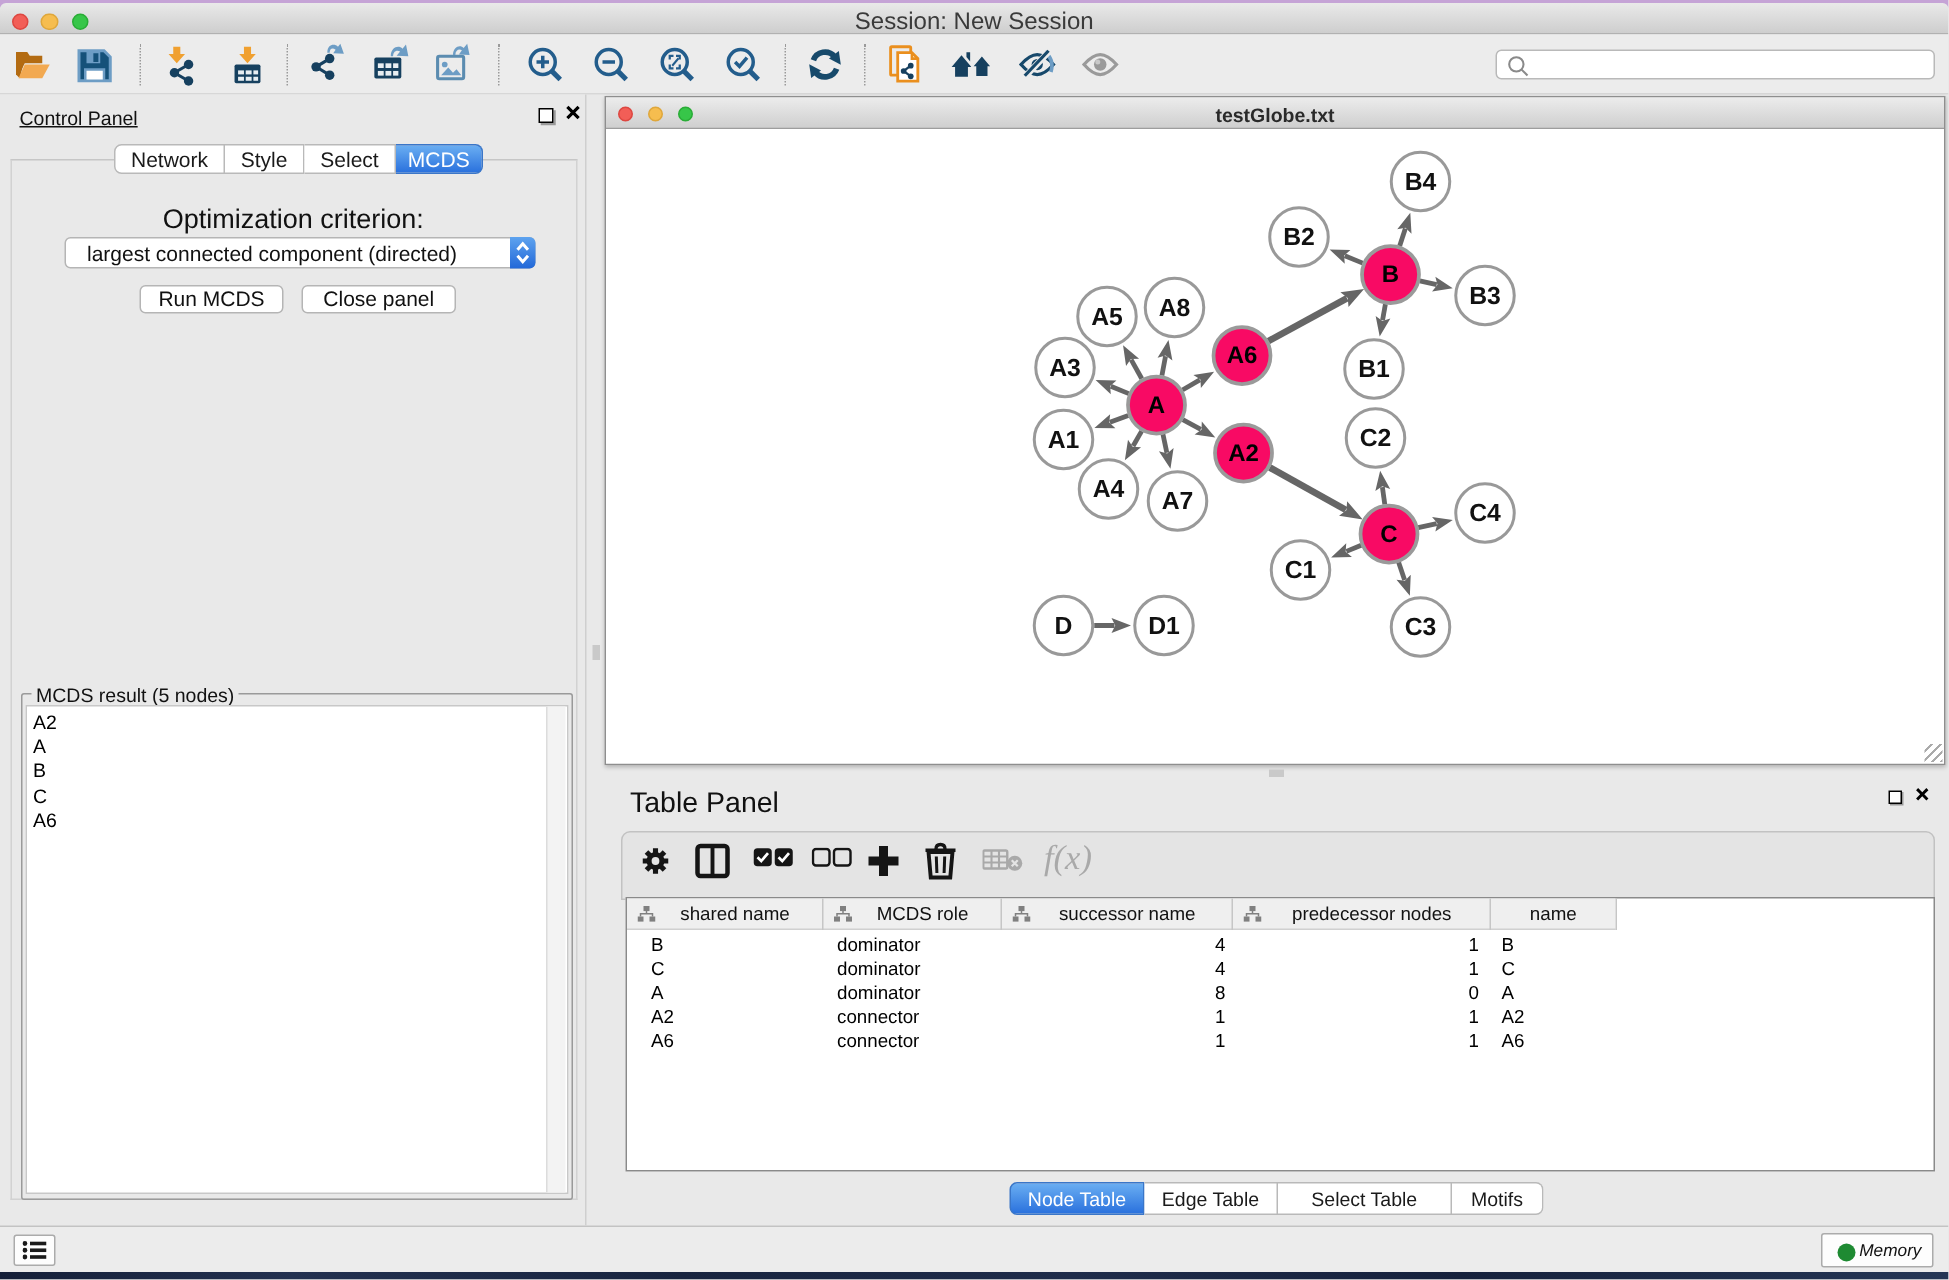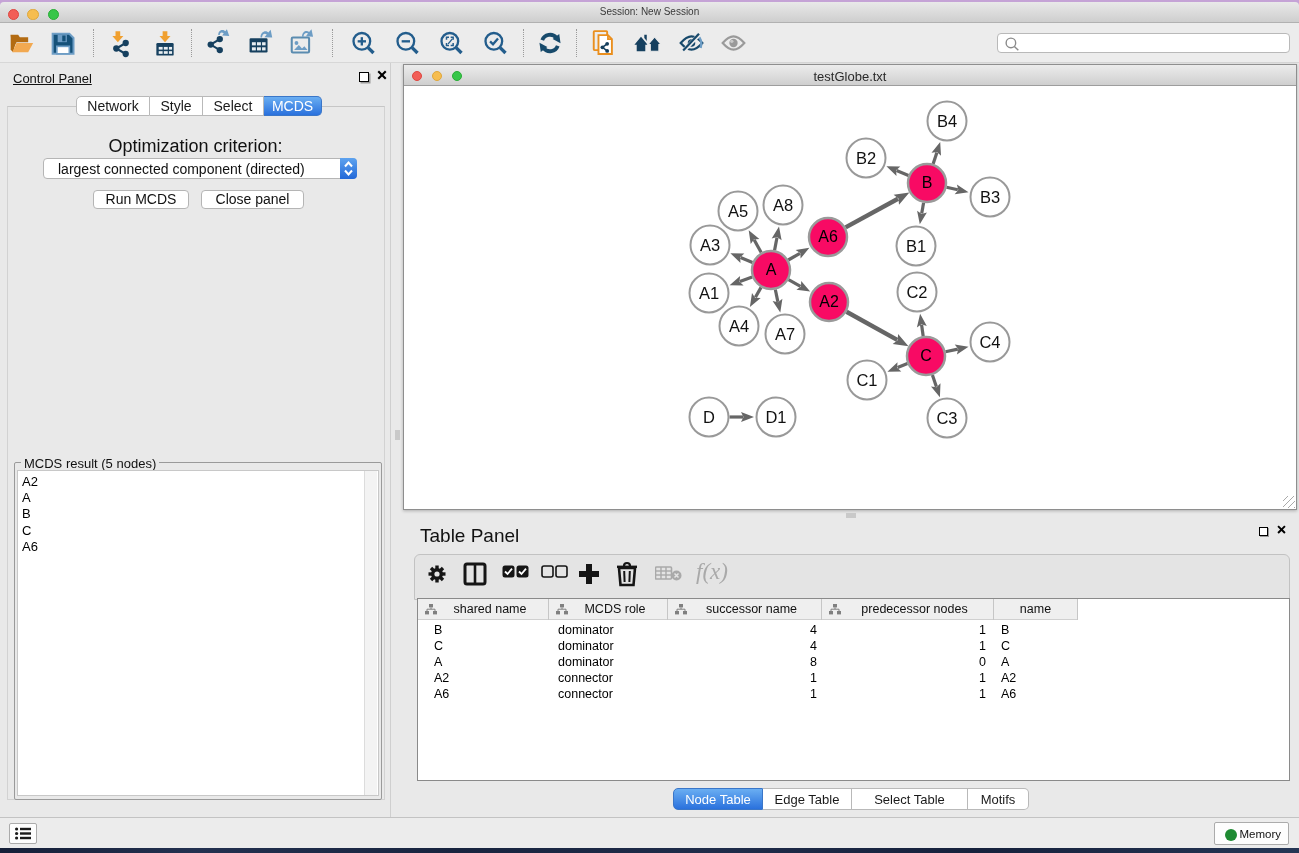--- a/index.html
+++ b/index.html
@@ -6,21 +6,21 @@
 .abs { position:absolute; }
 
 #desktop-top { left:0; top:0; width:1299px; height:5px; background:#c5a3d6; }
 #desktop-bottom { left:0; top:848px; width:1299px; height:5px; background:linear-gradient(90deg,#151f38,#233150 15%,#18243f 35%,#1f2c4a 55%,#16213c 75%,#253655); }
 
 #titlebar { left:0; top:2px; width:1299px; height:21px; background:linear-gradient(#e9e9e9,#cecece); border-bottom:1px solid #b1b1b1; border-radius:4px 4px 0 0; }
 .tl { position:absolute; top:6.5px; width:11.5px; height:11.5px; border-radius:50%; }
 #tl-r { left:7.5px; background:#f25e57; border:0.5px solid #dd4741; }
 #tl-y { left:27px; background:#f6bd4f; border:0.5px solid #dfa73b; }
 #tl-g { left:47.5px; background:#37c649; border:0.5px solid #29ad36; }
-#title-text { width:100%; text-align:center; top:4px; font-size:10px; color:#3a3a3a; }
+#title-text { width:100%; text-align:center; top:4px; font-size:16px; color:#3a3a3a; }
 
 #toolbar { left:0; top:23px; width:1299px; height:40px; background:#ececec; border-bottom:1px solid #d7d7d7; }
 .sep { position:absolute; top:6px; height:28px; width:0; border-left:1px dotted #9a9a9a; }
 .ticon { position:absolute; top:5px; }
 #searchbox { left:997px; top:10px; width:293px; height:20px; background:#fff; border:1px solid #b9b9b9; border-radius:4px; }
 
 #cpanel { left:0; top:63px; width:391px; height:754px; background:#e9e9e9; border-right:1px solid #cfcfcf; }
 #cp-title { left:13px; top:71px; font-size:13px; color:#111;text-decoration:underline; }
 #cp-float { left:359px; top:72px; width:10px; height:10px; border:1.5px solid #000; background:#fff; box-shadow:1.5px 1.5px 0 #9a9a9a;}
 #cp-close { left:376px; top:69px; font-size:13px; color:#000; font-weight:bold; }
@@ -36,21 +36,21 @@
 #dropdown-text { left:14px; top:2px; font-size:14px; color:#111; position:absolute; }
 #dd-step { position:absolute; right:-1px; top:-1px; width:17px; height:21px; border-radius:0 4px 4px 0; background:linear-gradient(#5ea3ef,#2268d8); }
 .btn { position:absolute; height:19px; background:#fff; border:1px solid #b5b5b5; border-radius:4px; font-size:14px; color:#111; text-align:center; line-height:17px; }
 #btn-run { left:93px; top:190px; width:96px; }
 #btn-close { left:201px; top:190px; width:103px; }
 #mcds-box { left:14px; top:462px; width:368px; height:338px; border:1px solid #9a9a9a; border-radius:2px; }
 #mcds-label { left:21px; top:456px; background:#e9e9e9; padding:0 3px; font-size:13px; color:#111; }
 #mcds-white { left:17px; top:470px; width:362px; height:326px; background:#fff; border:1px solid #c8c8c8; font-size:13px; color:#000; line-height:16.2px; padding:3px 0 0 4px; }
 #mcds-scroll { left:364px; top:471px; width:13px; height:324px; background:#f3f3f3; border-left:1px solid #dcdcdc; }
 
-#netwin { left:403px; top:64px; width:894px; height:446px; background:#fff; border:1px solid #8e8e8e; box-shadow:0 1px 3px rgba(0,0,0,0.25); }
+#netwin { left:403px; top:64px; width:894px; height:446px; background:#fff; border:1px solid #8e8e8e; box-shadow:0 1px 3px rgba(0,0,0,0.25);font-weight:bold; }
 #nw-titlebar { position:absolute; left:0; top:0; width:892px; height:21px; background:linear-gradient(#ececec,#cfcfcf); border-bottom:1px solid #9d9d9d; }
 #nw-title { position:absolute; width:100%; text-align:center; top:4px; font-size:13px; color:#2a2a2a; }
 .tl2 { position:absolute; top:5.5px; width:10px; height:10px; border-radius:50%; }
 #nw-grip { position:absolute; right:1px; bottom:1px; width:12px; height:12px;
   background:repeating-linear-gradient(135deg, transparent 0 3px, #aaa 3px 4.2px); }
 
 #tpanel { left:394px; top:519px; width:905px; height:298px; background:#e9e9e9; }
 #tp-title { left:420px; top:525px; font-size:19px; color:#111; }
 #tp-float { left:1259px; top:527px; width:9px; height:9px; border:1.5px solid #000; background:#fff; box-shadow:1px 1px 0 #9a9a9a;}
 #tp-close { left:1276px; top:524px; font-size:13px; color:#000; font-weight:bold; }
@@ -61,21 +61,21 @@
 .hicon { position:absolute; left:7px; top:5px; }
 .trow { position:absolute; font-size:12.5px; color:#000; height:16px; line-height:16px; }
 .cl { position:absolute; }
 .cr { position:absolute; text-align:right; }
 
 #bt-tabs { left:673px; top:788px; }
 .btab { height:22px; font-size:13px; line-height:21px; padding:0 15px; }
 
 #statusbar { left:0; top:817px; width:1299px; height:31px; background:#ececec; border-top:1px solid #c3c3c3; }
 #sb-listbtn { left:9px; top:823px; width:28px; height:21px; background:#fdfdfd; border:1px solid #ababab; border-radius:2px; }
-#sb-mem { left:1214px; top:822px; width:75px; height:23px; background:#fdfdfd; border:1px solid #ababab; border-radius:2px; font-size:11.5px; color:#111; text-align:right; line-height:22px; padding-right:7px; }
+#sb-mem { left:1214px; top:822px; width:75px; height:23px; background:#fdfdfd; border:1px solid #ababab; border-radius:2px; font-size:11.5px; color:#111; text-align:right; line-height:22px; padding-right:7px;font-style:italic; }
 #sb-memdot { position:absolute; left:10px; top:5.5px; width:12px; height:12px; border-radius:50%; background:#1e8a32; }
 .dothandle { position:absolute; background:#c9c9c9; }
 </style></head>
 <body>
 <div id="desktop-top" class="abs"></div>
 <div id="titlebar" class="abs">
   <div class="tl" id="tl-r"></div>
     <div class="tl" id="tl-y"></div>
     <div class="tl" id="tl-g"></div>
   <div id="title-text" class="abs">Session: New Session</div>

